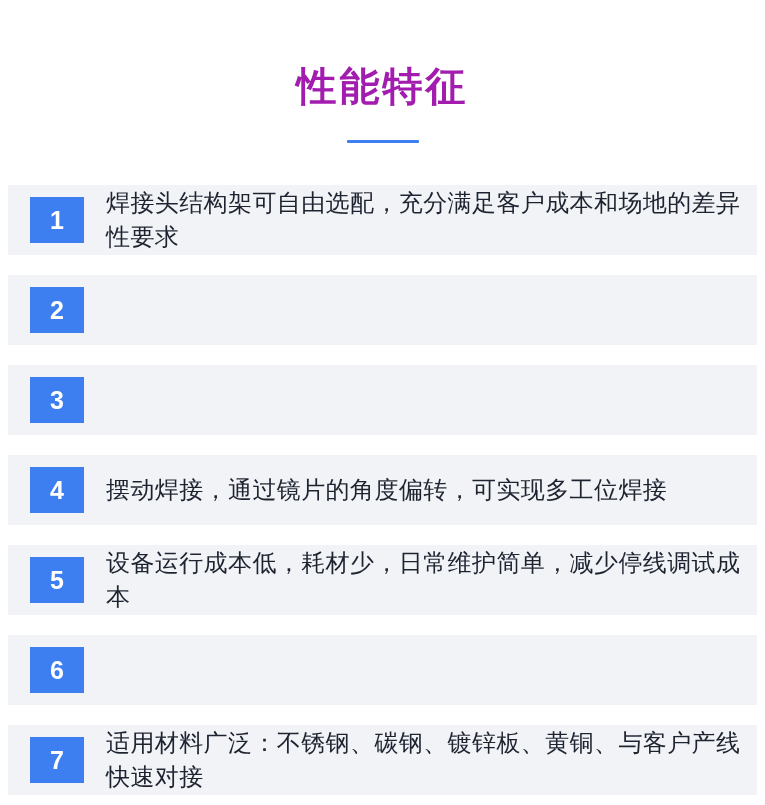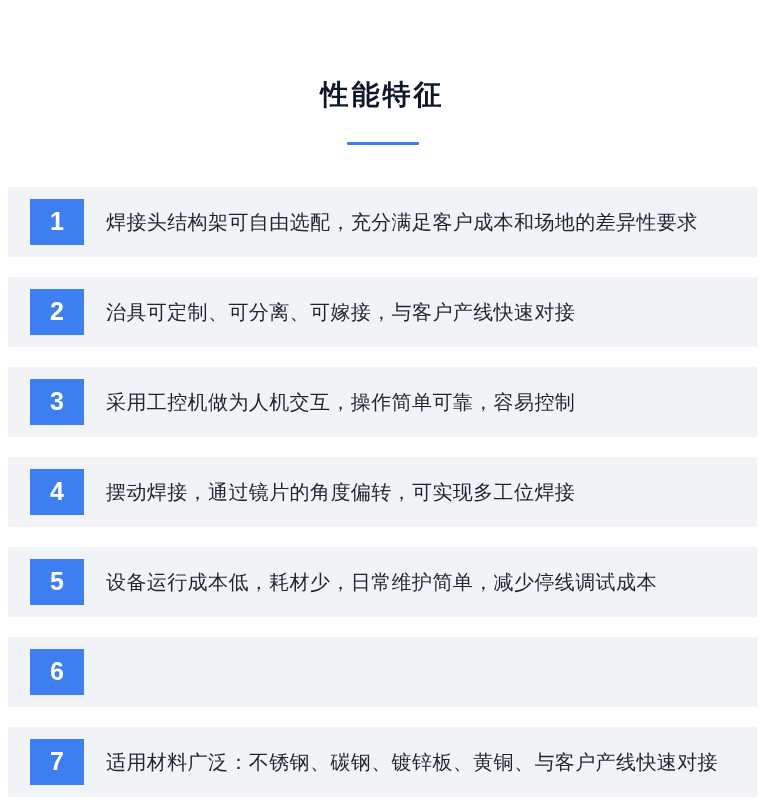--- a/index.html
+++ b/index.html
@@ -18,26 +18,26 @@
     width: 765px;
     height: 805px;
     overflow: hidden;
     background: #ffffff;
   }
   .title-block {
     padding-top: 62px;
     text-align: center;
   }
   .page-title {
-    font-size: 28px;
+    font-size: 40px;
     font-weight: bold;
-    color: #0f172a;
+    color: #a21caf;
     letter-spacing: 3px;
     line-height: 1.2;
-    margin: 16px;
+    margin: 0;
   }
   .title-underline {
     width: 72px;
     height: 3px;
     background: #3d7ef0;
     margin: 30px auto 0 auto;
     border-radius: 1px;
   }
   .feature-list {
     margin-top: 42px;
@@ -60,21 +60,21 @@
     color: #ffffff;
     font-size: 25px;
     font-weight: bold;
     display: flex;
     align-items: center;
     justify-content: center;
     letter-spacing: 0;
   }
   .feature-text {
     margin-left: 22px;
-    font-size: 20px;
+    font-size: 24px;
     color: #1d2430;
     letter-spacing: 0.4px;
     line-height: 1.4;
   }
 </style>
 </head>
 <body>
 
 <div class="page">
 
@@ -85,26 +85,24 @@
 
   <div class="feature-list">
 
     <div class="feature-row">
       <div class="feature-num">1</div>
       <div class="feature-text">焊接头结构架可自由选配，充分满足客户成本和场地的差异性要求</div>
     </div>
 
     <div class="feature-row">
       <div class="feature-num">2</div>
-      <div class="feature-text">治具可定制、可分离、可嫁接，与客户产线快速对接</div>
     </div>
 
     <div class="feature-row">
       <div class="feature-num">3</div>
-      <div class="feature-text">采用工控机做为人机交互，操作简单可靠，容易控制</div>
     </div>
 
     <div class="feature-row">
       <div class="feature-num">4</div>
       <div class="feature-text">摆动焊接，通过镜片的角度偏转，可实现多工位焊接</div>
     </div>
 
     <div class="feature-row">
       <div class="feature-num">5</div>
       <div class="feature-text">设备运行成本低，耗材少，日常维护简单，减少停线调试成本</div>

